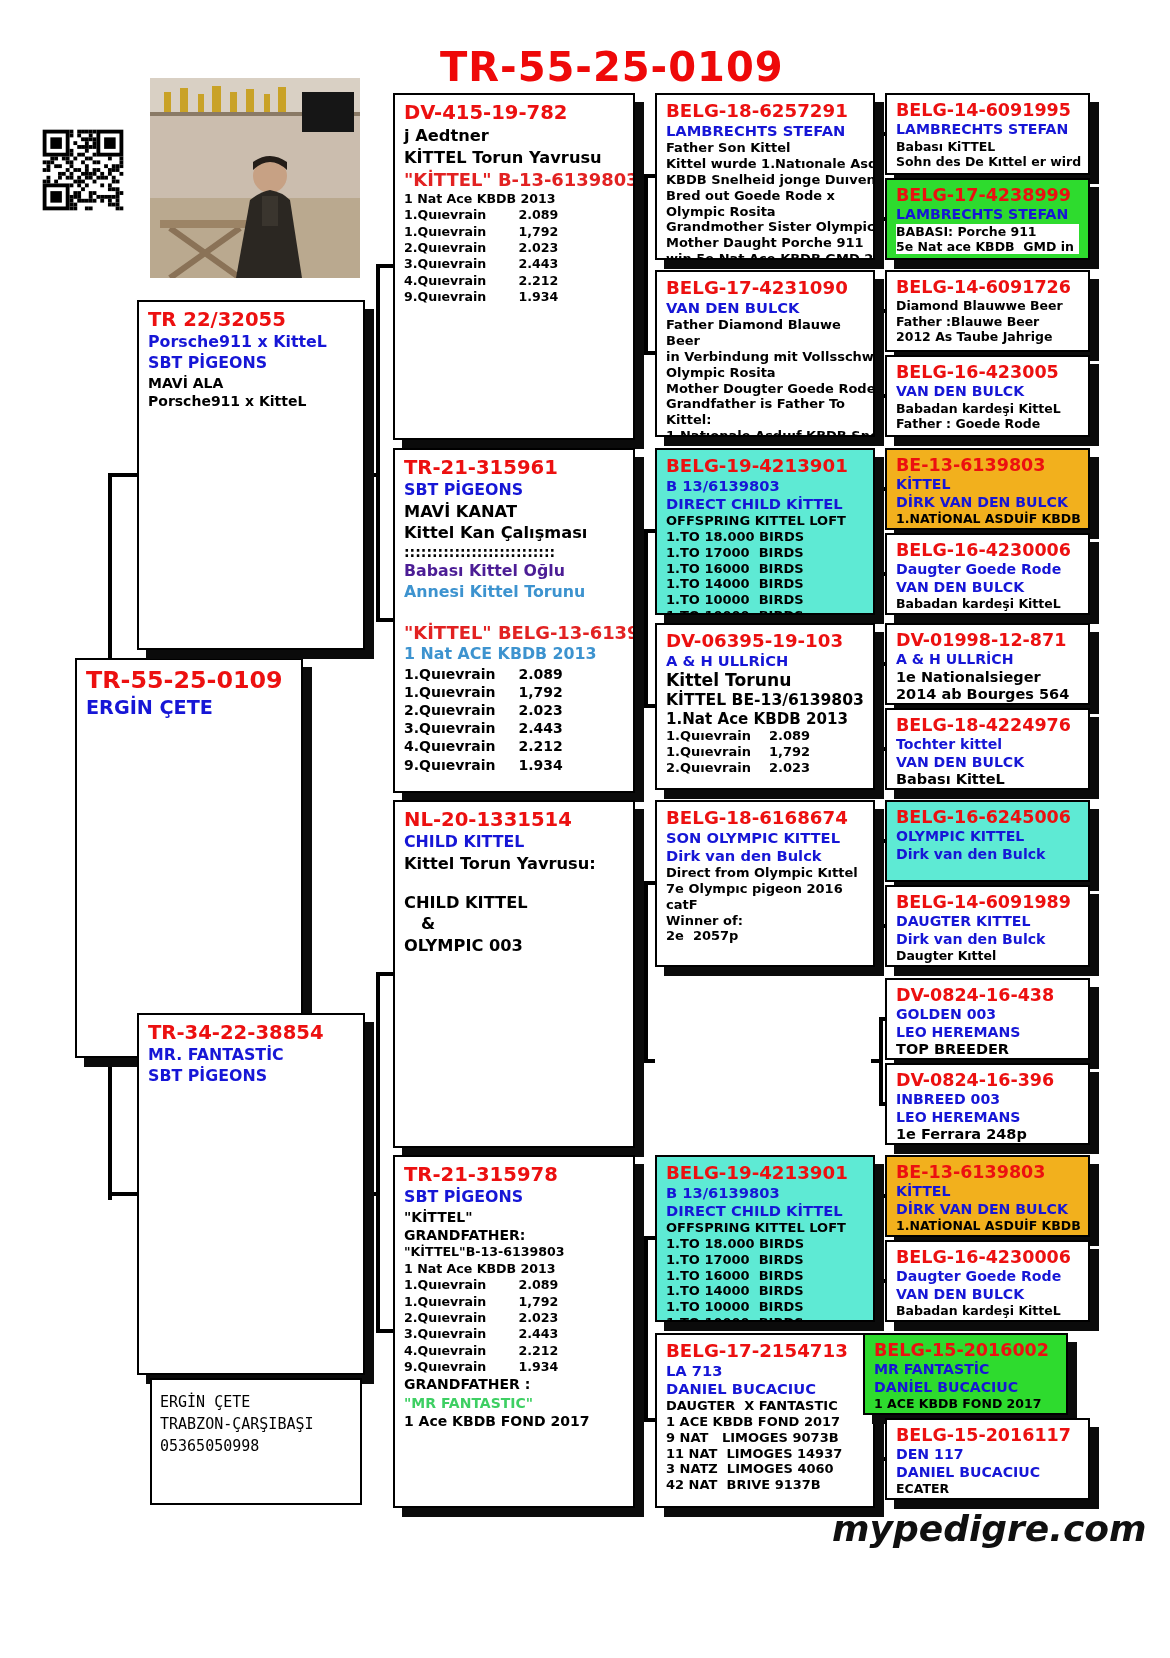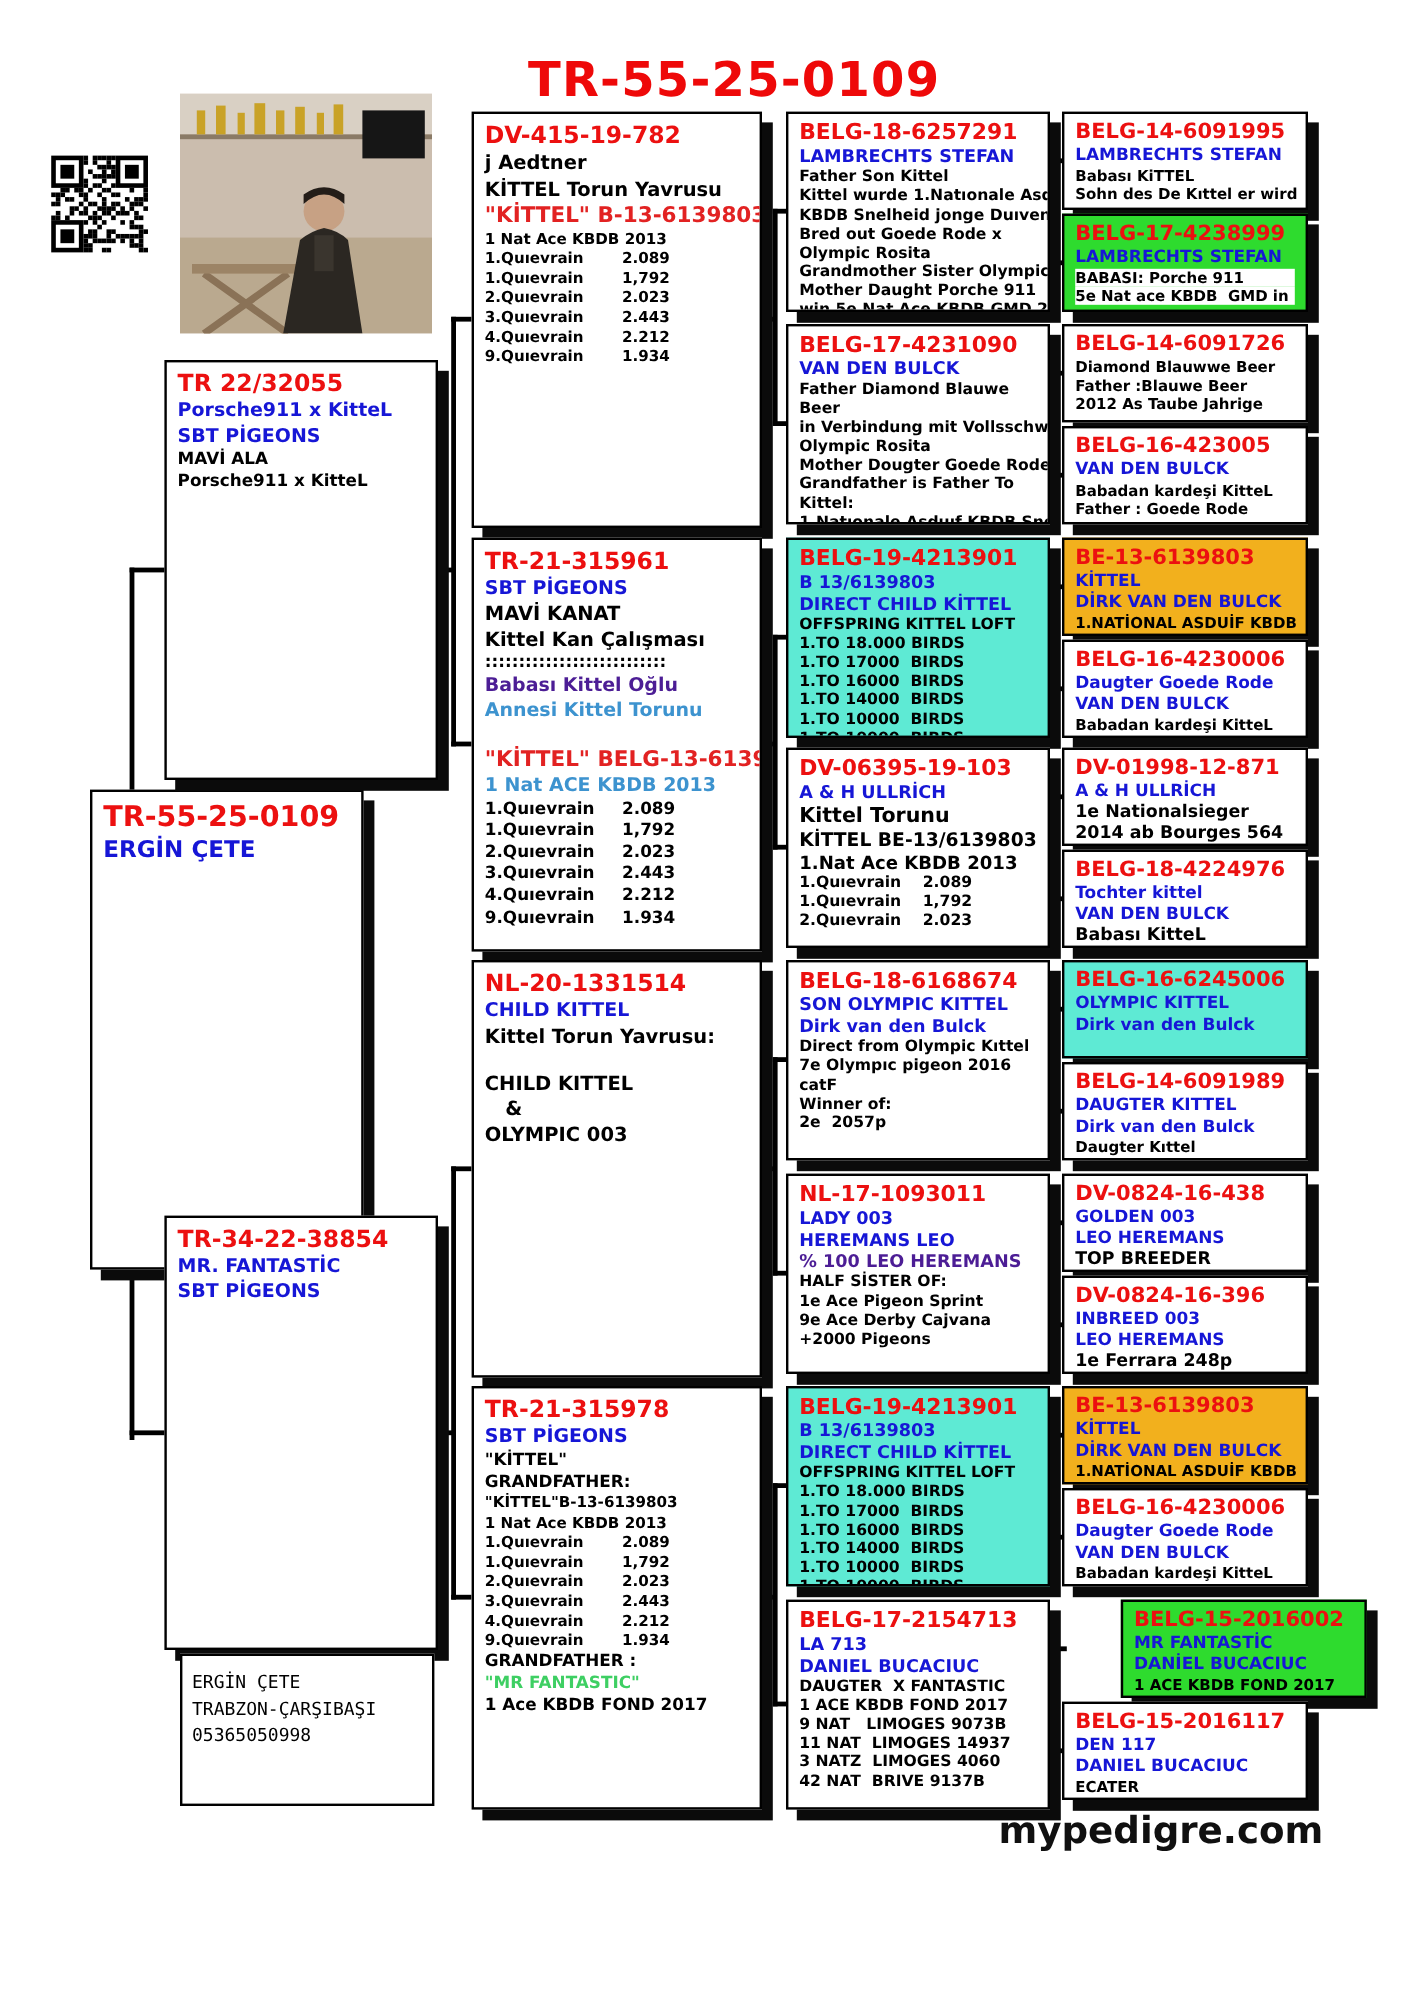--- a/index.html
+++ b/index.html
@@ -41,22 +41,22 @@
   .bg-orange{background:#5eead4;}
   .bg-gold{background:#f2b01d;}
   .bg-green{background:#2edb2e;}
   .bg-cyan{background:#5eead4;}
   
   .contact{position:absolute;left:150px;top:1378px;width:212px;height:127px;z-index:2;
            background:#fff;border:2px solid #000;padding:12px 8px;box-sizing:border-box;
            font-family:"DejaVu Sans Mono",monospace;font-size:15px;}
   .contact .ln{font-weight:normal;font-family:"DejaVu Sans Mono",monospace;line-height:1.45;}
   
-  .brand{position:absolute;left:832px;top:1508px;font-size:31px;font-weight:bold;
-         color:#101010;z-index:5;white-space:nowrap;}
+  .brand{position:absolute;left:832px;top:1508px;font-size:36px;font-weight:bold;
+         font-style:italic;color:#101010;z-index:5;white-space:nowrap;}
   
   .qr{position:absolute;left:35px;top:122px;width:96px;height:96px;z-index:4;}
   .photo{position:absolute;left:150px;top:78px;width:210px;height:200px;z-index:4;}
 </style>
 </head>
 <body>
 
 <div id="stage">
 
 
@@ -427,30 +427,20 @@
   <div class="box col-c" style="left:655px;top:800px;width:220px;height:167px">
       <div class="ln s-red">BELG-18-6168674</div>
       <div class="ln s-blue">SON OLYMPIC KITTEL</div>
       <div class="ln s-blue">Dirk van den Bulck</div>
       <div class="ln s-k">Direct from Olympic Kıttel</div>
       <div class="ln s-k">7e Olympıc pigeon 2016</div>
       <div class="ln s-k">catF</div>
       <div class="ln s-k">Winner of:</div>
       <div class="ln s-k">2e&nbsp; 2057p</div>
     </div>
-  <div class="box col-c" style="left:655px;top:978px;width:220px;height:167px">
-      <div class="ln s-red">NL-17-1093011</div>
-      <div class="ln s-blue">LADY 003</div>
-      <div class="ln s-blue">HEREMANS LEO</div>
-      <div class="ln s-softred">% 100 LEO HEREMANS</div>
-      <div class="ln s-k">HALF SİSTER OF:</div>
-      <div class="ln s-k">1e Ace Pigeon Sprint</div>
-      <div class="ln s-k">9e Ace Derby Cajvana</div>
-      <div class="ln s-k">+2000 Pigeons</div>
-    </div>
   <div class="box col-c bg-orange" style="left:655px;top:1155px;width:220px;height:167px">
       <div class="ln s-red">BELG-19-4213901</div>
       <div class="ln s-blue">B 13/6139803</div>
       <div class="ln s-blue">DIRECT CHILD KİTTEL</div>
       <div class="ln s-k">OFFSPRING KITTEL LOFT</div>
       <div class="ln s-k">1.TO 18.000 BIRDS</div>
       <div class="ln s-k">1.TO 17000&nbsp; BIRDS</div>
       <div class="ln s-k">1.TO 16000&nbsp; BIRDS</div>
       <div class="ln s-k">1.TO 14000&nbsp; BIRDS</div>
       <div class="ln s-k">1.TO 10000&nbsp; BIRDS</div>
@@ -544,21 +534,21 @@
       <div class="ln s-blue">KİTTEL</div>
       <div class="ln s-blue">DİRK VAN DEN BULCK</div>
       <div class="ln s-k">1.NATİONAL ASDUİF KBDB</div>
     </div>
   <div class="box col-d" style="left:885px;top:1240px;width:205px;height:82px">
       <div class="ln s-red">BELG-16-4230006</div>
       <div class="ln s-blue">Daugter Goede Rode</div>
       <div class="ln s-blue">VAN DEN BULCK</div>
       <div class="ln s-k">Babadan kardeşi KitteL</div>
     </div>
-  <div class="box col-d bg-green" style="left:934px;top:1333px;width:205px;height:82px">
+  <div class="box col-d bg-green" style="left:863px;top:1333px;width:205px;height:82px">
       <div class="ln s-red">BELG-15-2016002</div>
       <div class="ln s-blue">MR FANTASTİC</div>
       <div class="ln s-blue">DANİEL BUCACIUC</div>
       <div class="ln s-k">1 ACE KBDB FOND 2017</div>
     </div>
   <div class="box col-d" style="left:885px;top:1418px;width:205px;height:82px">
       <div class="ln s-red">BELG-15-2016117</div>
       <div class="ln s-blue">DEN 117</div>
       <div class="ln s-blue">DANIEL BUCACIUC</div>
       <div class="ln s-k">ECATER</div>

